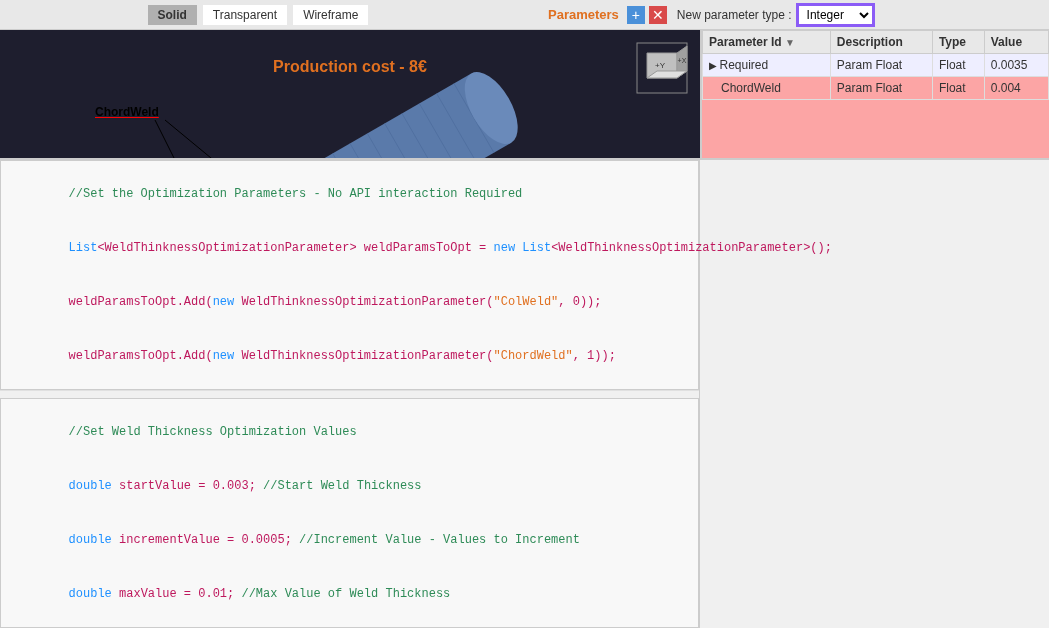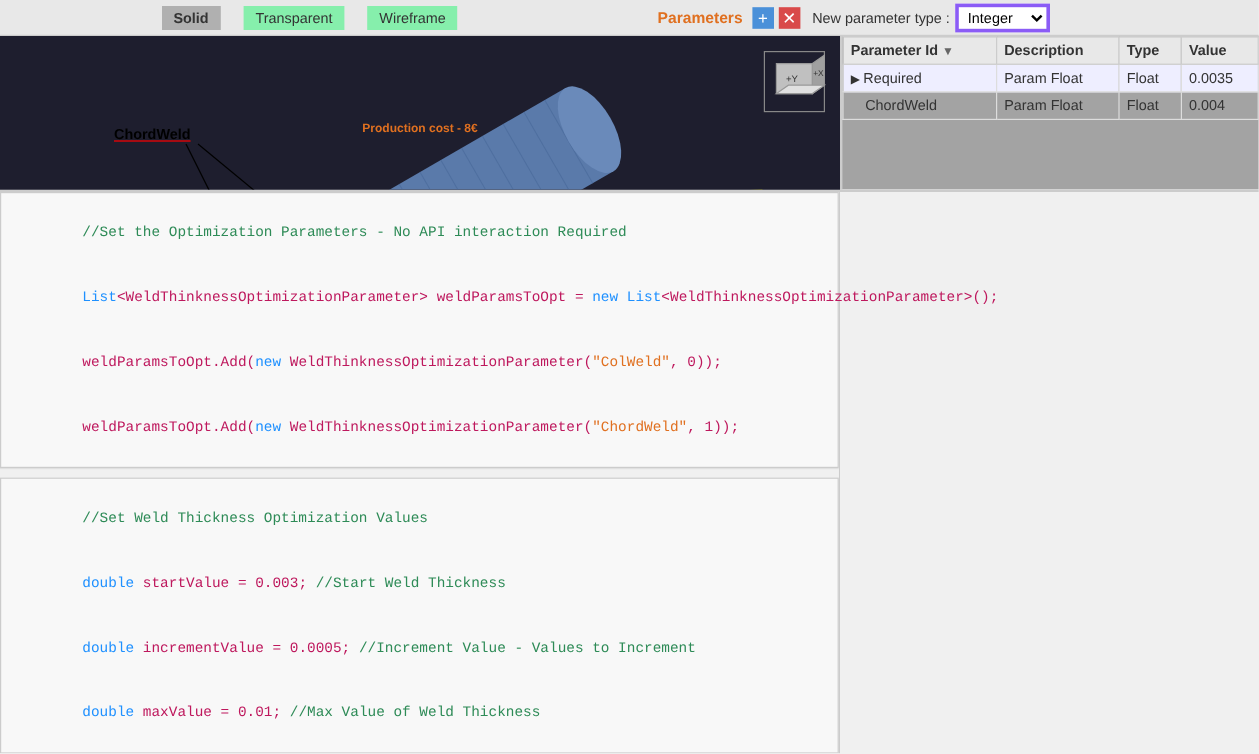--- a/index.html
+++ b/index.html
@@ -18,21 +18,21 @@
       align-items: center;
       background: #e8e8e8;
       border-bottom: 1px solid #ccc;
       height: 30px;
       padding: 0 8px;
       gap: 4px;
     }
     .view-btn {
       padding: 3px 10px;
       border: none;
-      background: #86efac;
+      background: #ffffff;
       cursor: pointer;
       font-size: 12px;
       color: #333;
     }
     .view-btn.active {
       background: #b0b0b0;
       font-weight: bold;
     }
     .params-label {
       color: #e07020;
@@ -89,21 +89,21 @@
       top: 8px;
       right: 8px;
       width: 60px;
       height: 60px;
       z-index: 10;
     }
 
     
     .right-panel {
       flex: 1;
-      background: #a3a3a3;
+      background: #fca5a5;
       border-left: 2px solid #ccc;
       display: flex;
       flex-direction: column;
     }
 
     
     .params-table {
       width: 100%;
       border-collapse: collapse;
       font-size: 12px;
@@ -157,21 +157,21 @@
       top: 0; left: 0;
     }
   </style>
 </head>
 <body>
 
 <div style="display:flex; flex-direction:column; width:1049px; height:628px; overflow:hidden;">
 
   <div class="top-toolbar">
 
-    <div style="width:500px; display:flex; align-items:flex-end; justify-content:center; gap:19px;">
+    <div style="width:500px; display:flex; align-items:flex-end; justify-content:center; gap:6px;">
       <button class="view-btn active">Solid</button>
       <button class="view-btn">Transparent</button>
       <button class="view-btn">Wireframe</button>
     </div>
 
     <div style="display:flex; align-items:center; gap:4px; flex:1;padding-left:36px;">
       <span class="params-label">Parameters</span>
       <button class="add-param-btn">+</button>
       <button class="del-param-btn">✕</button>
       <span class="new-param-label">New parameter type :</span>
@@ -181,21 +181,21 @@
         <option>String</option>
         <option>Boolean</option>
       </select>
     </div>
   </div>
 
   <div style="display:flex; flex:1; overflow:hidden;">
 
     <div class="viewport" style="width:700px; height:430px; position:relative; overflow:hidden;">
 
-      <div style="position:absolute; top:28px; left:50%; transform:translateX(-50%); z-index:10; font-size:10px; font-weight:bold;margin-top:44px;">
+      <div style="position:absolute; top:28px; left:50%; transform:translateX(-50%); z-index:10; font-size:16px; font-weight:bold;">
         <span style="color:#e07020;">Production cost</span><span style="color:#e07020; font-weight:bold;"> - 8€</span>
       </div>
 
       <svg class="scene-svg" viewBox="0 0 700 430" xmlns="http://www.w3.org/2000/svg">
 
         <rect width="700" height="430" fill="#1e1e2e"></rect>
 
         <line x1="0" y1="215" x2="700" y2="215" stroke="#333" stroke-width="0.5" opacity="0.3"></line>
 
         <ellipse cx="640" cy="270" rx="30" ry="90" fill="#c84010" stroke="#e05020" stroke-width="1"></ellipse>

